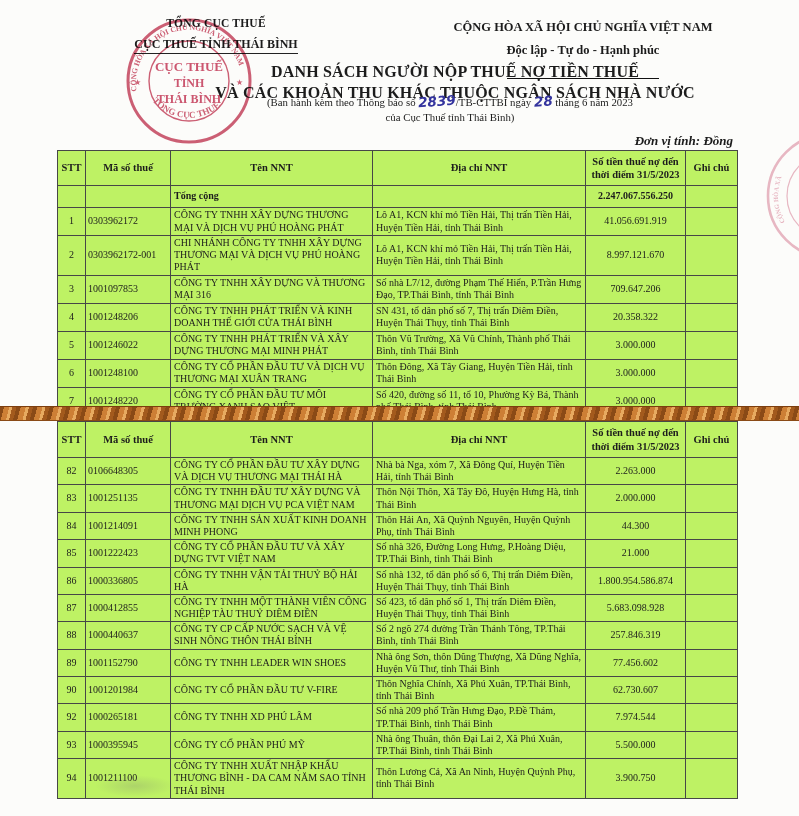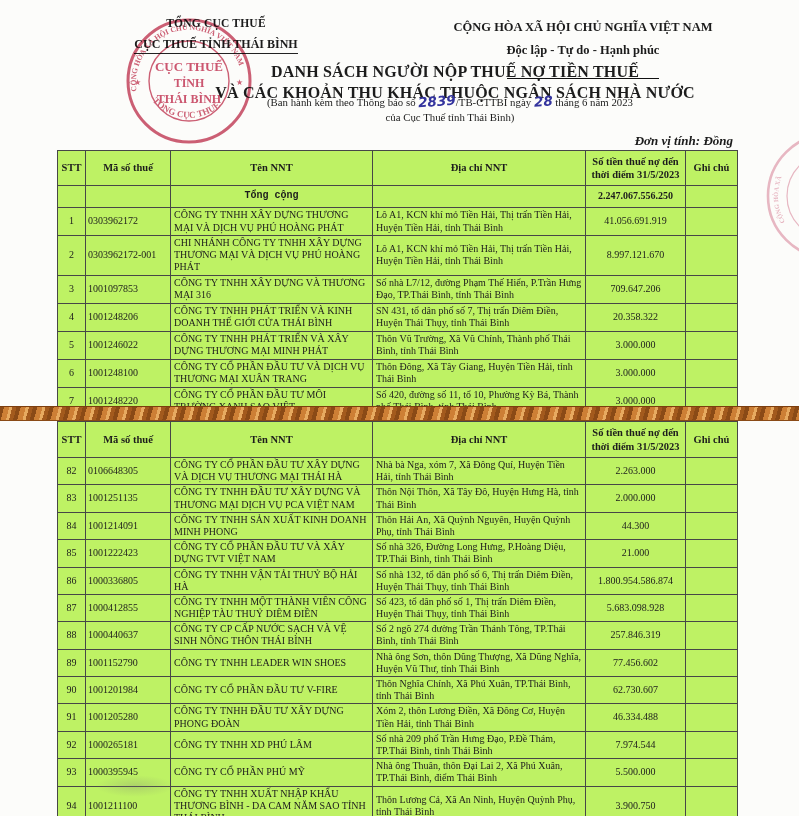--- a/index.html
+++ b/index.html
@@ -34,21 +34,21 @@
   th,td{border:1px solid #474747;padding:1px 3px;font-size:10px;line-height:1.22;overflow:hidden;vertical-align:middle;}
   th{font-weight:bold;text-align:center;font-size:10.5px;line-height:1.25;}
   .tbl1{left:57px;top:150px;}
   .tbl2{left:57px;top:421px;}
   .tbl1 thead tr{height:35px;}
   .tbl2 thead tr{height:36px;}
   .tbl1 tbody tr{height:28px;}
   .tbl2 tbody tr{height:27px;}
   .tbl1 tr.total-row{height:22px;}
   .total-row td{font-weight:bold;}
-  .total-row .c-label{text-align:center;font-family:Liberation Mono, monospace;}
+  .total-row .c-label{}
   .c-stt{text-align:center;}
   .c-amount{text-align:center;white-space:nowrap;}
   .c-tax_code{padding-left:2px;}
   .c-name,.c-address{text-align:left;}
   .smudge{left:95px;top:775px;width:80px;height:22px;border-radius:50%;
     background:radial-gradient(ellipse,rgba(120,120,120,.25),rgba(120,120,120,0) 70%);}
 </style>
 </head>
 <body>
 
@@ -289,40 +289,32 @@
       </tr>
       <tr>
         <td class="c-stt">90</td>
         <td class="c-tax_code">1001201984</td>
         <td class="c-name">CÔNG TY CỔ PHẦN ĐẦU TƯ V-FIRE</td>
         <td class="c-address">Thôn Nghĩa Chính, Xã Phú Xuân, TP.Thái Bình, tỉnh Thái Bình</td>
         <td class="c-amount">62.730.607</td>
         <td class="c-note"></td>
       </tr>
       <tr>
-        <td class="c-stt">91</td>
-        <td class="c-tax_code">1001205280</td>
-        <td class="c-name">CÔNG TY TNHH ĐẦU TƯ XÂY DỰNG PHONG ĐOÀN</td>
-        <td class="c-address">Xóm 2, thôn Lương Điền, Xã Đông Cơ, Huyện Tiền Hải, tỉnh Thái Bình</td>
-        <td class="c-amount">46.334.488</td>
-        <td class="c-note"></td>
-      </tr>
-      <tr>
         <td class="c-stt">92</td>
         <td class="c-tax_code">1000265181</td>
         <td class="c-name">CÔNG TY TNHH XD PHÚ LÂM</td>
         <td class="c-address">Số nhà 209 phố Trần Hưng Đạo, P.Đề Thám, TP.Thái Bình, tỉnh Thái Bình</td>
         <td class="c-amount">7.974.544</td>
         <td class="c-note"></td>
       </tr>
       <tr>
         <td class="c-stt">93</td>
         <td class="c-tax_code">1000395945</td>
         <td class="c-name">CÔNG TY CỔ PHẦN PHÚ MỸ</td>
-        <td class="c-address">Nhà ông Thuân, thôn Đại Lai 2, Xã Phú Xuân, TP.Thái Bình, điểm Thái Bình</td>
+        <td class="c-address">Nhà ông Thuân, thôn Đại Lai 2, Xã Phú Xuân, TP.Thái Bình, tỉnh Thái Bình</td>
         <td class="c-amount">5.500.000</td>
         <td class="c-note"></td>
       </tr>
       <tr>
         <td class="c-stt">94</td>
         <td class="c-tax_code">1001211100</td>
         <td class="c-name">CÔNG TY TNHH XUẤT NHẬP KHẨU THƯƠNG BÌNH - DA CAM NĂM SAO TỈNH THÁI BÌNH</td>
         <td class="c-address">Thôn Lương Cả, Xã An Ninh, Huyện Quỳnh Phụ, tỉnh Thái Bình</td>
         <td class="c-amount">3.900.750</td>
         <td class="c-note"></td>

